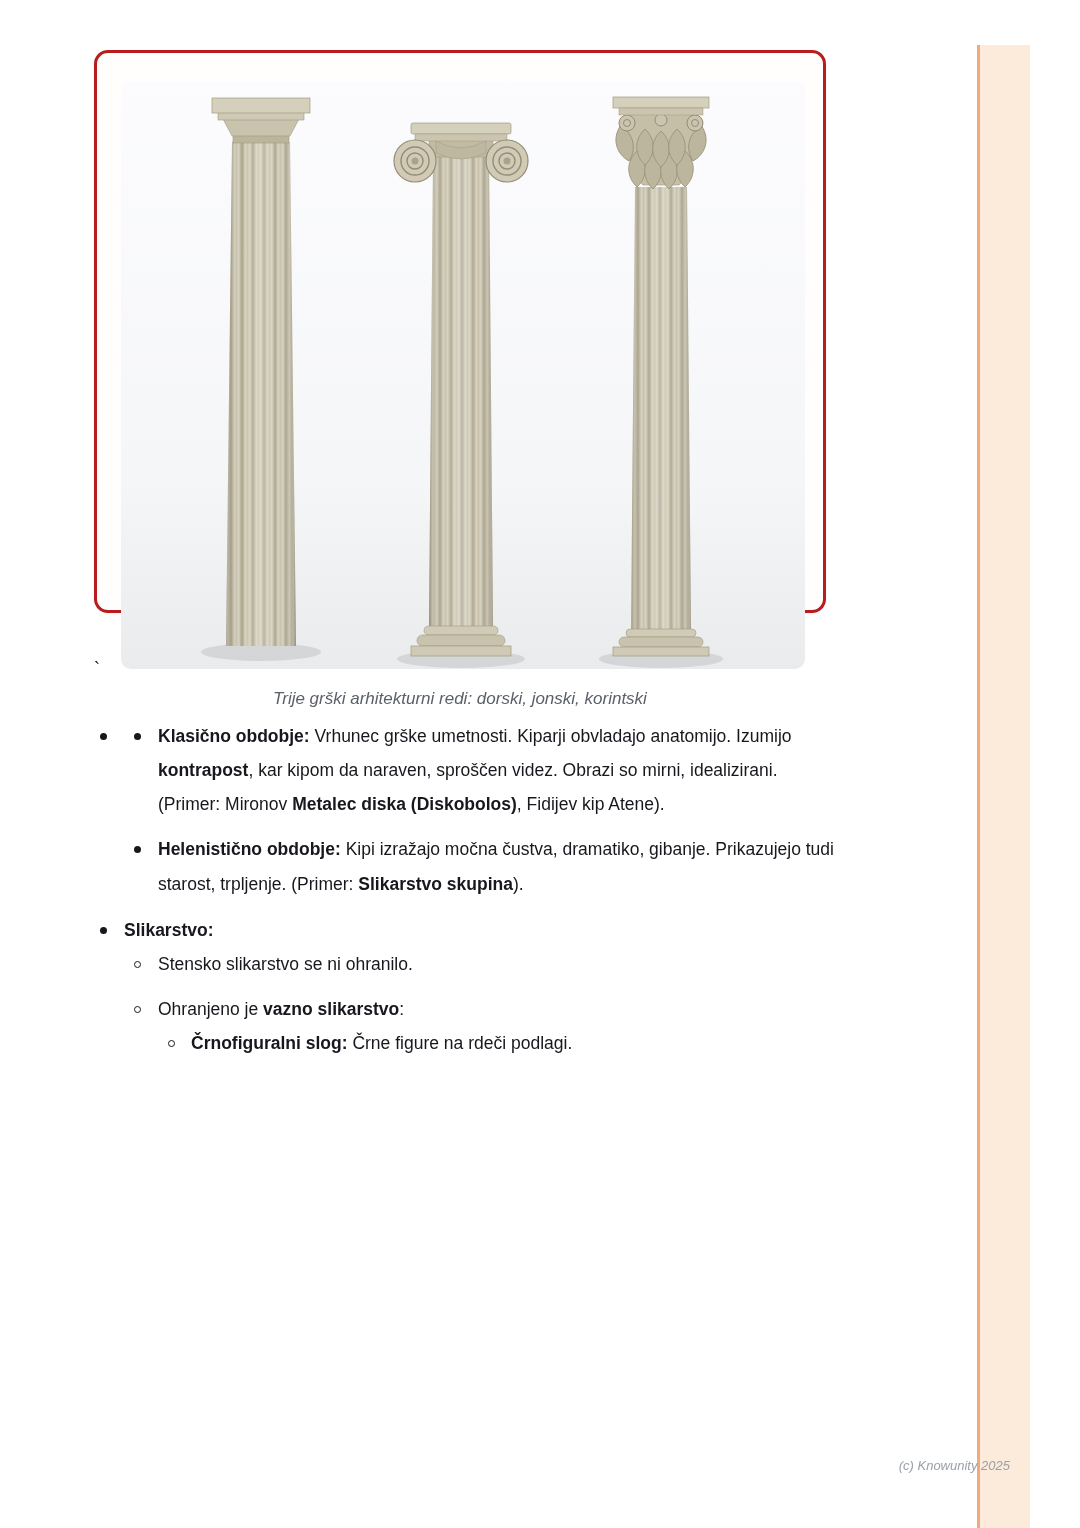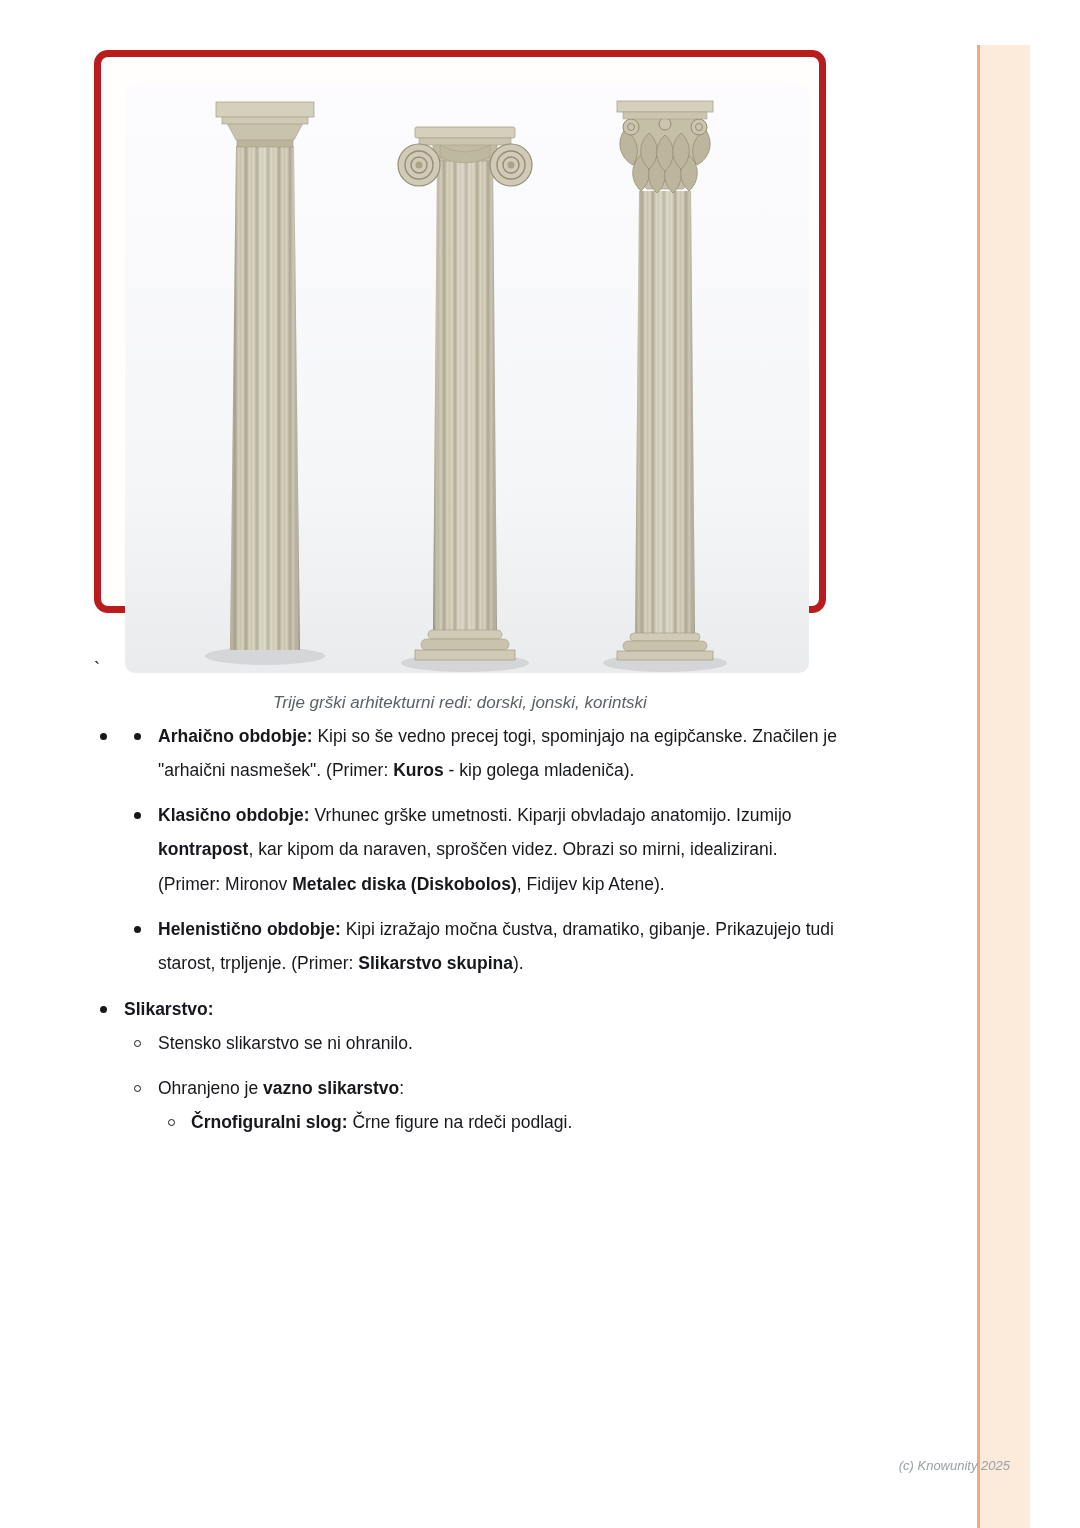--- a/index.html
+++ b/index.html
@@ -24,21 +24,21 @@
     border-left: 3px solid #f3a97c;
     z-index: 1;
   }
   
   .figure-card {
     position: relative;
     margin: 50px 0 0 94px;
     width: 732px;
     height: 563px;
     background: #fffefc;
-    border: 7px solid #b91c1c;
+    border: 3px solid #b91c1c;
     border-radius: 14px;
     padding: 28px 24px 30px;
     box-shadow: 0 1px 3px rgba(0,0,0,0.04);
   }
   .figure-image {
     width: 684px;
     height: 588px;
     border-radius: 10px;
     overflow: hidden;
     background: linear-gradient(180deg, #fcfcfe 0%, #f5f6f8 68%, #eaebed 100%);
@@ -191,24 +191,20 @@
 
   <div class="content">
     <ul class="l1">
 
       <li>
         <span class="bullet disc"></span>
         <div>
           <ul class="l2">
             <li>
               <span class="bullet disc"></span>
-              <p><strong>Arhaično obdobje:</strong><span> Kipi so še vedno precej togi, spominjajo na egipčanske. Značilen je "arhaični nasmešek". (Primer: </span><strong>Kuros</strong><span> - kip golega mladeniča).</span></p>
-            </li>
-            <li>
-              <span class="bullet disc"></span>
               <p><strong>Klasično obdobje:</strong><span> Vrhunec grške umetnosti. Kiparji obvladajo anatomijo. Izumijo </span><strong>kontrapost</strong><span>, kar kipom da naraven, sproščen videz. Obrazi so mirni, idealizirani. (Primer: Mironov </span><strong>Metalec diska (Diskobolos)</strong><span>, Fidijev kip Atene).</span></p>
             </li>
             <li>
               <span class="bullet disc"></span>
               <p><strong>Helenistično obdobje:</strong><span> Kipi izražajo močna čustva, dramatiko, gibanje. Prikazujejo tudi starost, trpljenje. (Primer: </span><strong>Slikarstvo skupina</strong><span>).</span></p>
             </li>
           </ul>
         </div>
       </li>
 

